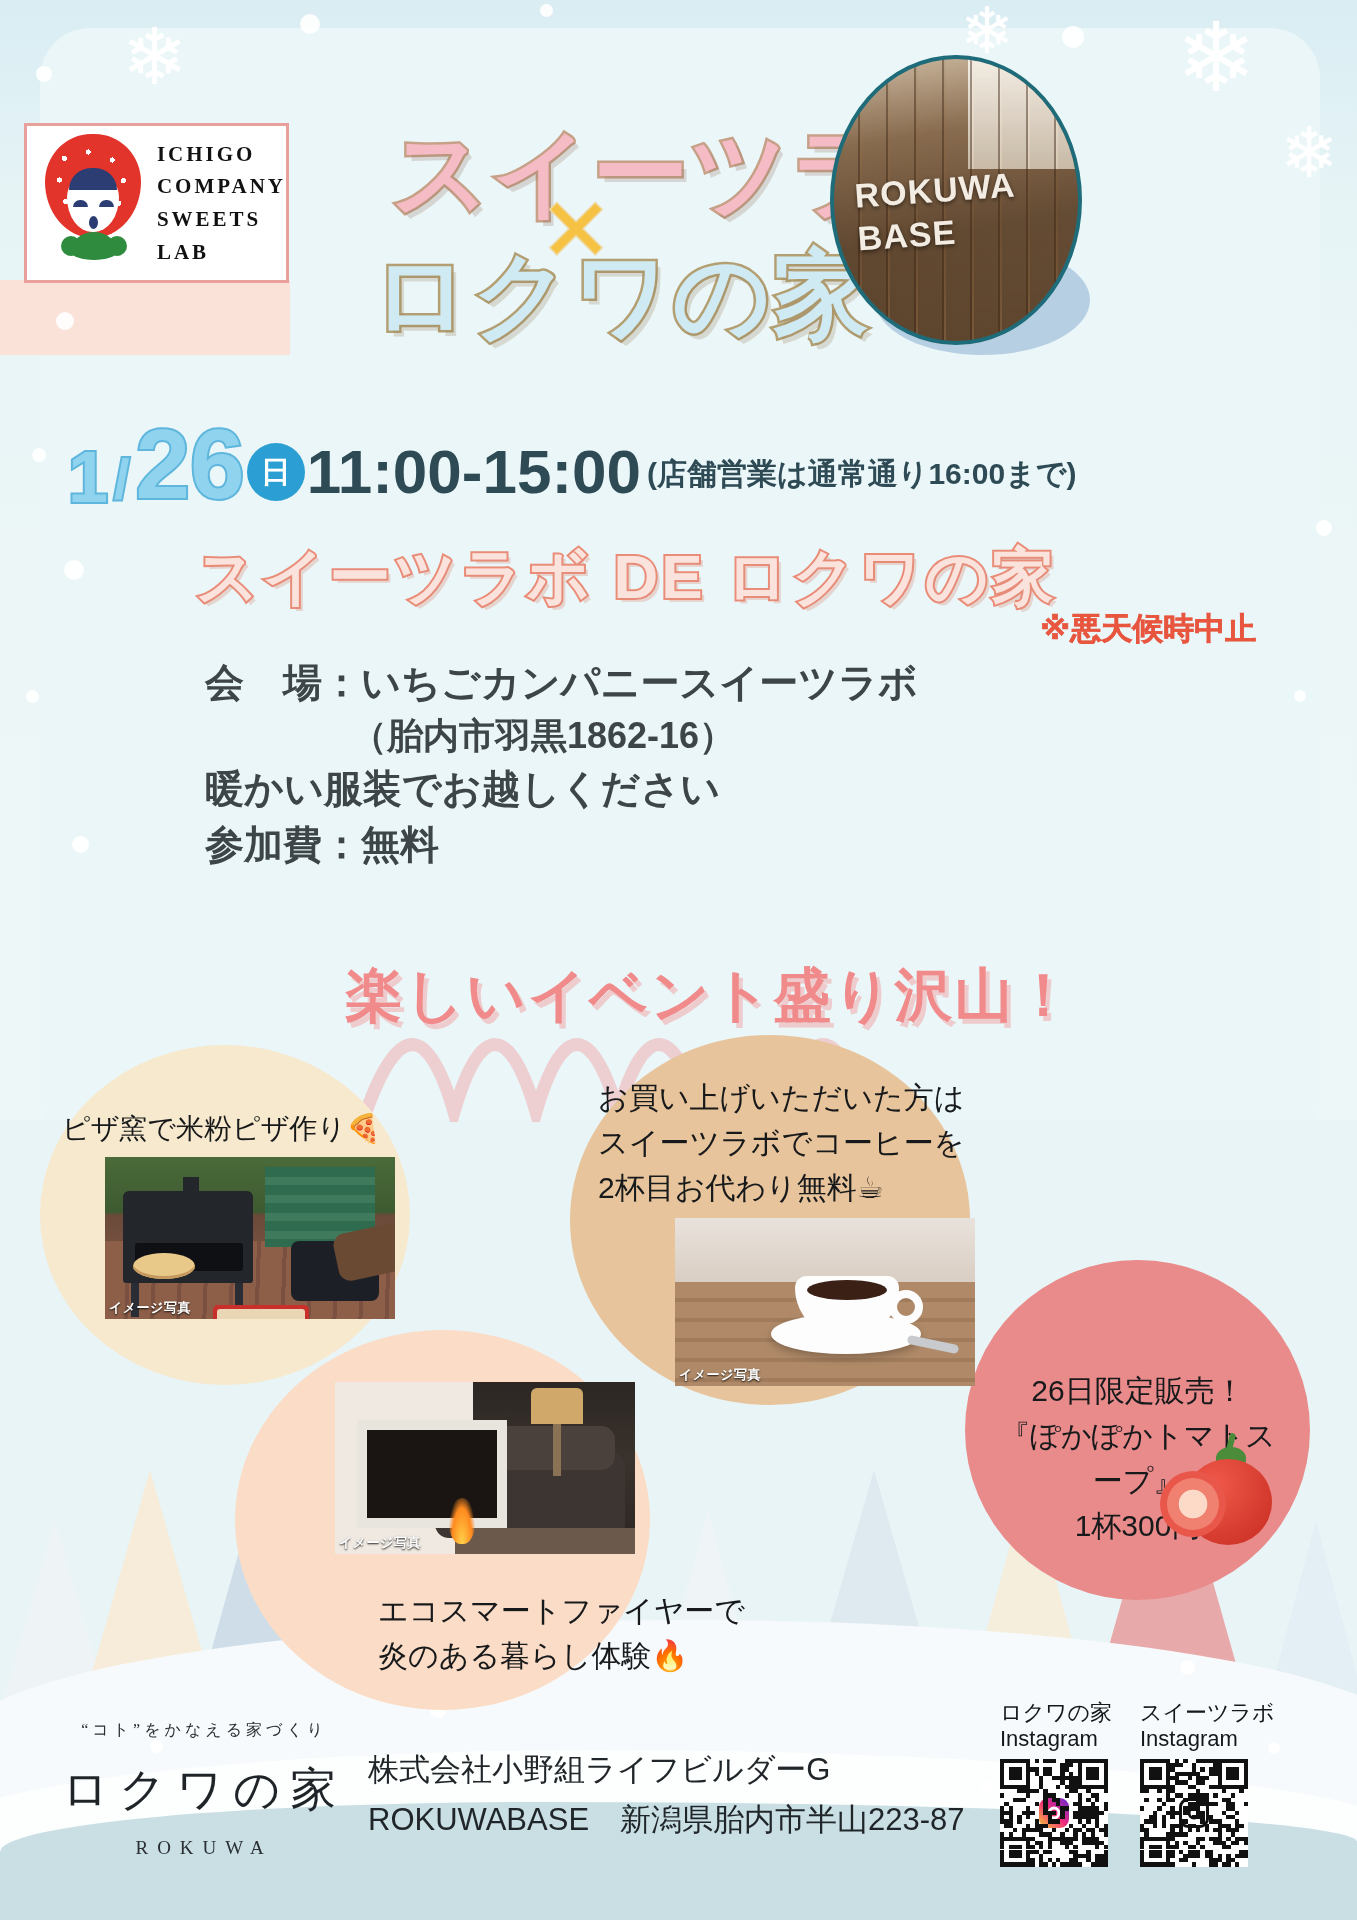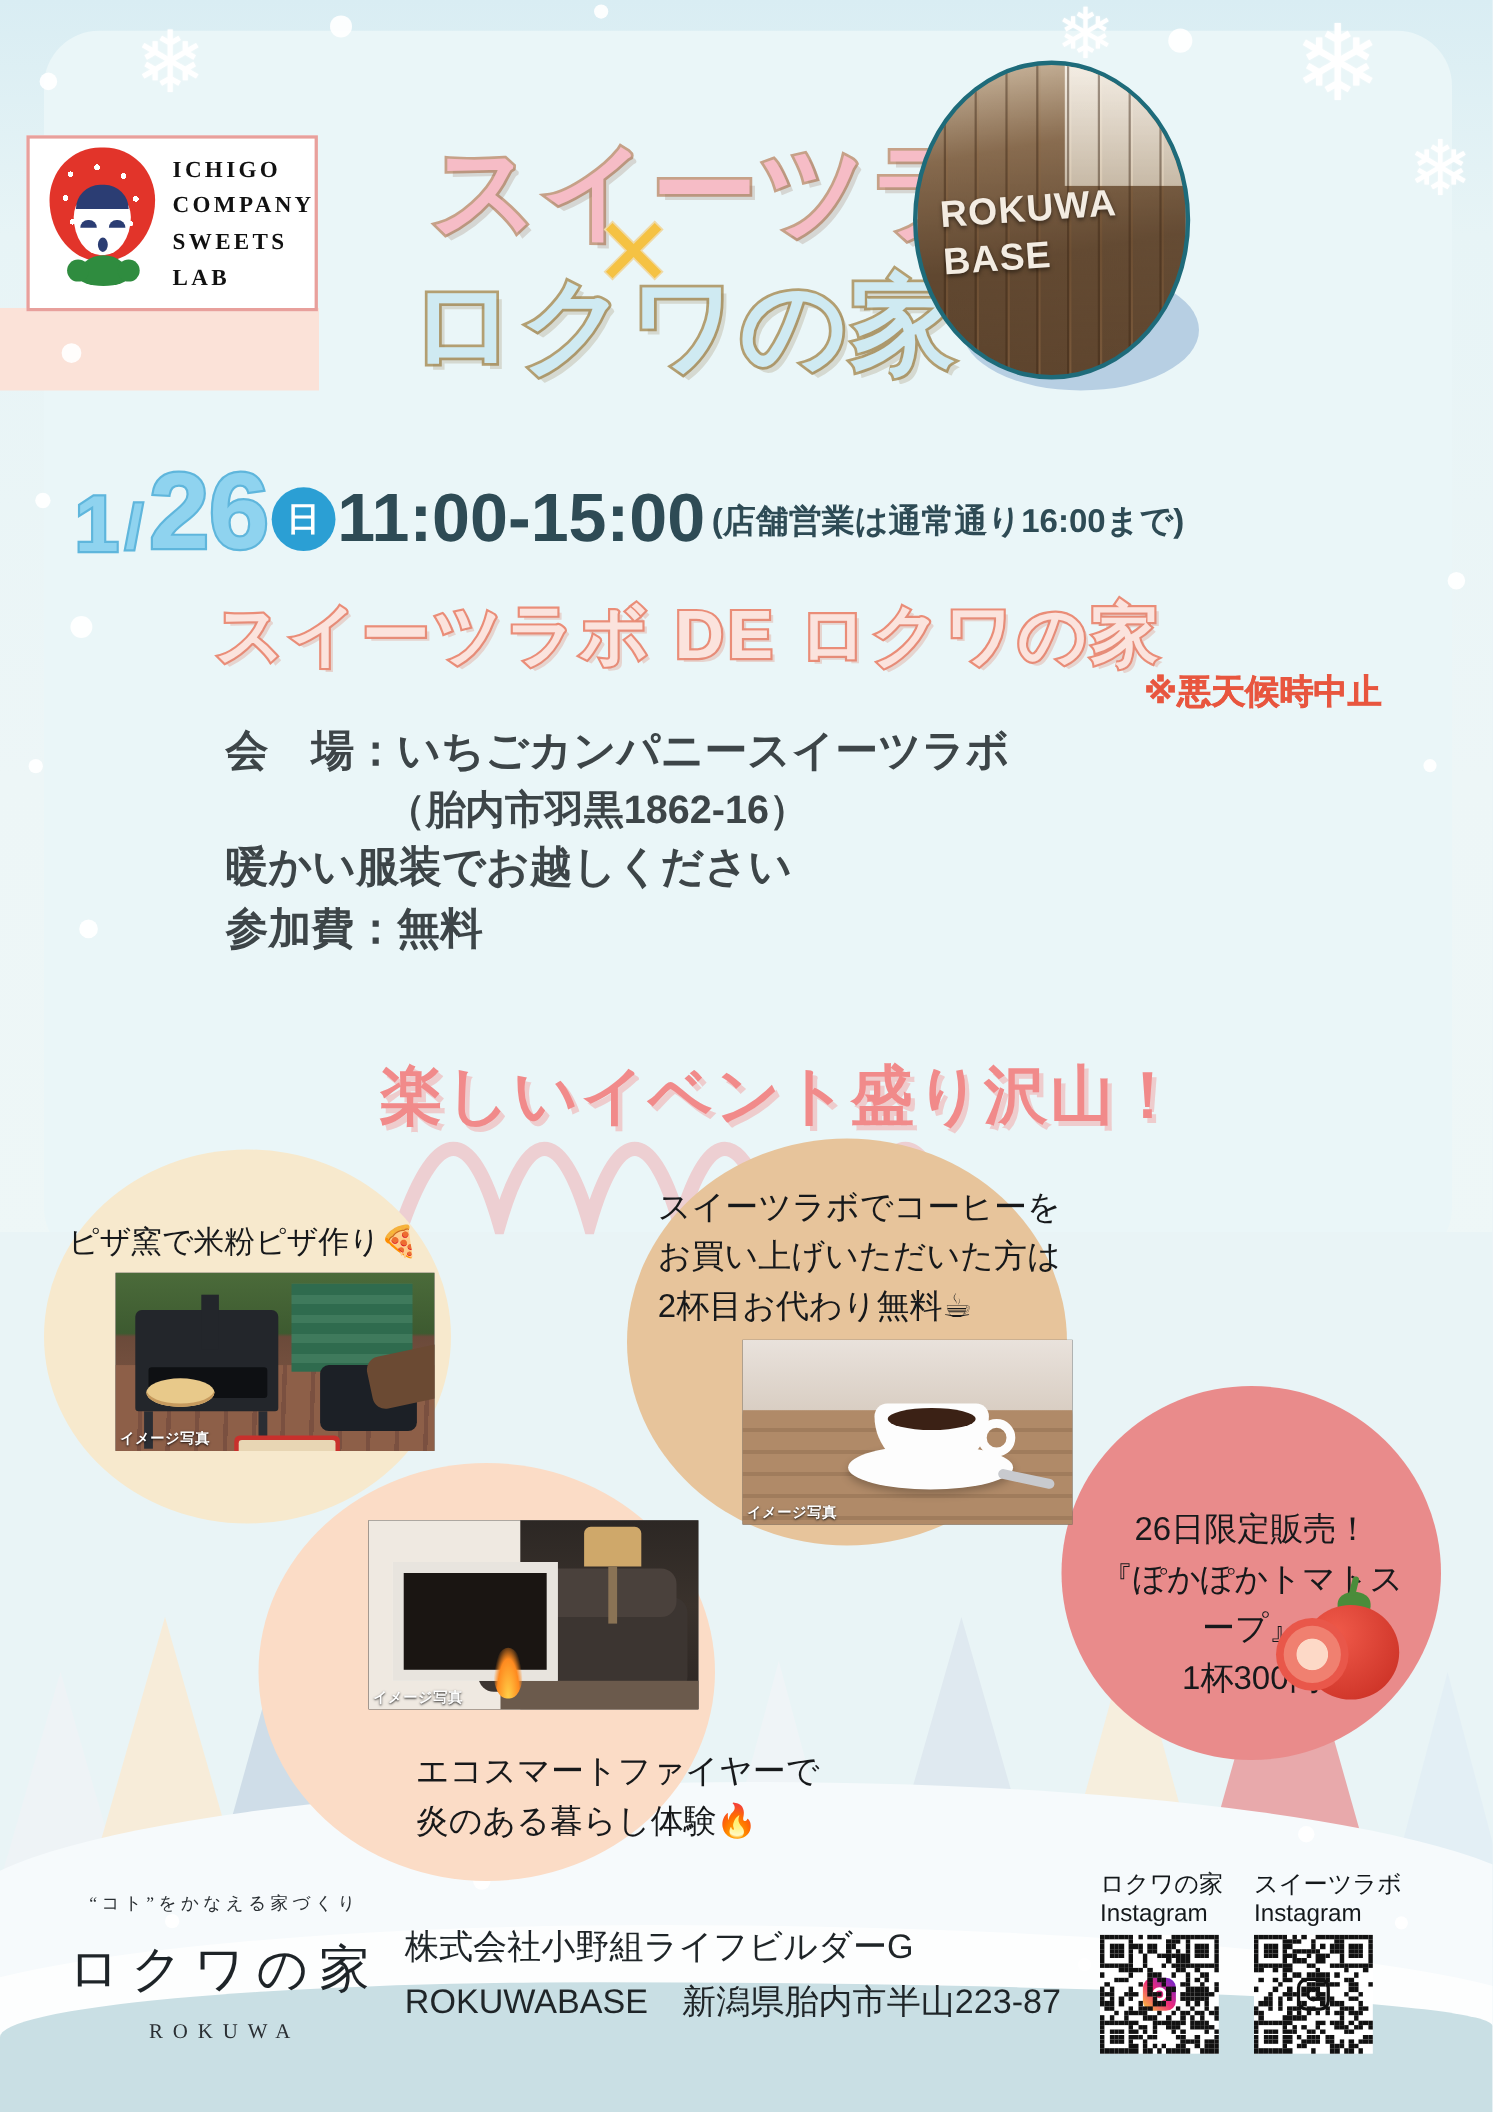--- a/index.html
+++ b/index.html
@@ -486,22 +486,22 @@
     <div class="pz-leg" style="left:26px;"></div>
     <div class="pz-leg" style="left:130px;"></div>
     <div class="pz-pizza"></div>
     <div class="pz-tray"></div>
     <div class="pz-arm"></div>
 
     <div class="cap">イメージ写真</div>
   </div>
 
   <div class="cap-text" style="left:598px; top:1075px; font-size:30px;">
+    <div>お買い上げいただいた方は</div>
     <div>スイーツラボでコーヒーを</div>
-    <div>お買い上げいただいた方は</div>
     <div>2杯目お代わり無料☕</div>
   </div>
   <div class="photo" style="left:675px; top:1218px; width:300px; height:168px;">
     <div class="cf-bg"></div>
     <div class="cf-wood"></div>
     <div class="cf-saucer"></div>
     <div class="cf-cup"></div>
     <div class="cf-coffee"></div>
     <div class="cf-handle"></div>
     <div class="cf-spoon"></div>

